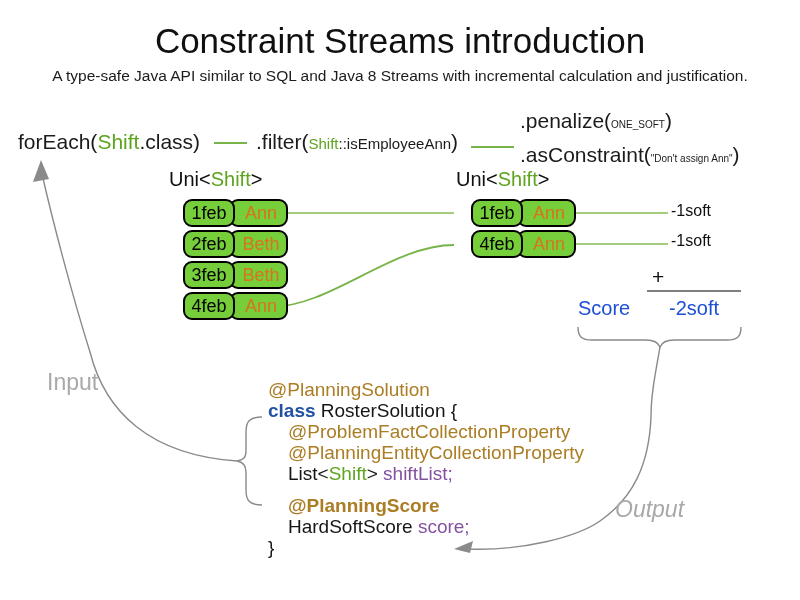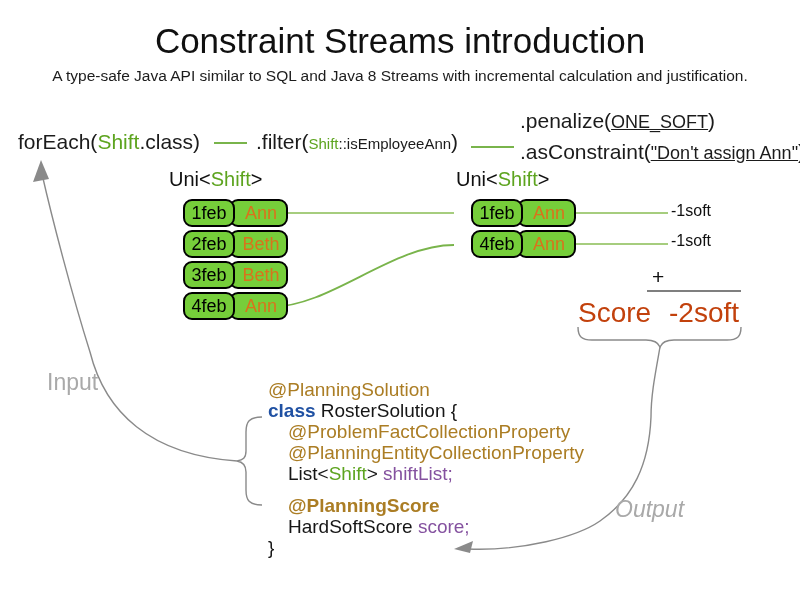--- a/index.html
+++ b/index.html
@@ -6,36 +6,36 @@
   html,body { background:#fff; }
   body { width:800px; height:600px; font-family:"Liberation Sans", sans-serif; color:#111; }
   .canvas { position:relative; width:800px; height:600px; background:#fff; overflow:hidden; }
   .abs { position:absolute; white-space:nowrap; }
 
   .title { top:21px; left:0; width:800px; text-align:center; font-size:35px; color:#101010; }
   .subtitle { top:67px; left:0; width:800px; text-align:center; font-size:15.5px; color:#1c1c1c; }
 
   .flow { font-size:21px; color:#1b1b1b; }
   .flow .sm { font-size:15px; }
-  .flow .xs { font-size:18px;text-decoration:underline; }
+  .flow .xs { font-size:10px; }
   .penalize-block { line-height:30px; }
   .green { color:var(--green-text); }
 
   .uni-label { font-size:20px; color:#101010; }
 
   .stream-table { display:flex; flex-direction:column; gap:3px; }
   .srow { display:flex; height:28px; }
   .cell { height:28px; border:2px solid #000; background:var(--green-fill); border-radius:9px;
           display:flex; align-items:center; justify-content:center; font-size:18px;margin-left:16px; }
   .cell.date { width:52px; color:#000; position:relative; z-index:2; }
   .cell.name { width:59px; margin-left:-6px; padding-left:5px; color:var(--orange-text); z-index:1; }
 
   .penalty { font-size:16px; color:#101010; }
   .plus { font-size:21px; color:#101010; }
-  .score-label, .score-total { font-size:28px; color:#c2410c; }
+  .score-label, .score-total { font-size:20px; color:#1d4ed8; }
 
   .flow-note { font-size:23px; color:var(--label-gray); }
 
   .code { font-size:19px; line-height:21px; color:#161616; }
   .code .line { white-space:pre; }
   .code .ind { padding-left:20px; }
   .code .ann { color:var(--annotation-brown); }
   .code .kw { color:var(--keyword-blue); font-weight:bold; }
   .code .id { color:var(--identifier-purple); }
   .code .gap { margin-top:11px;font-weight:bold; }

